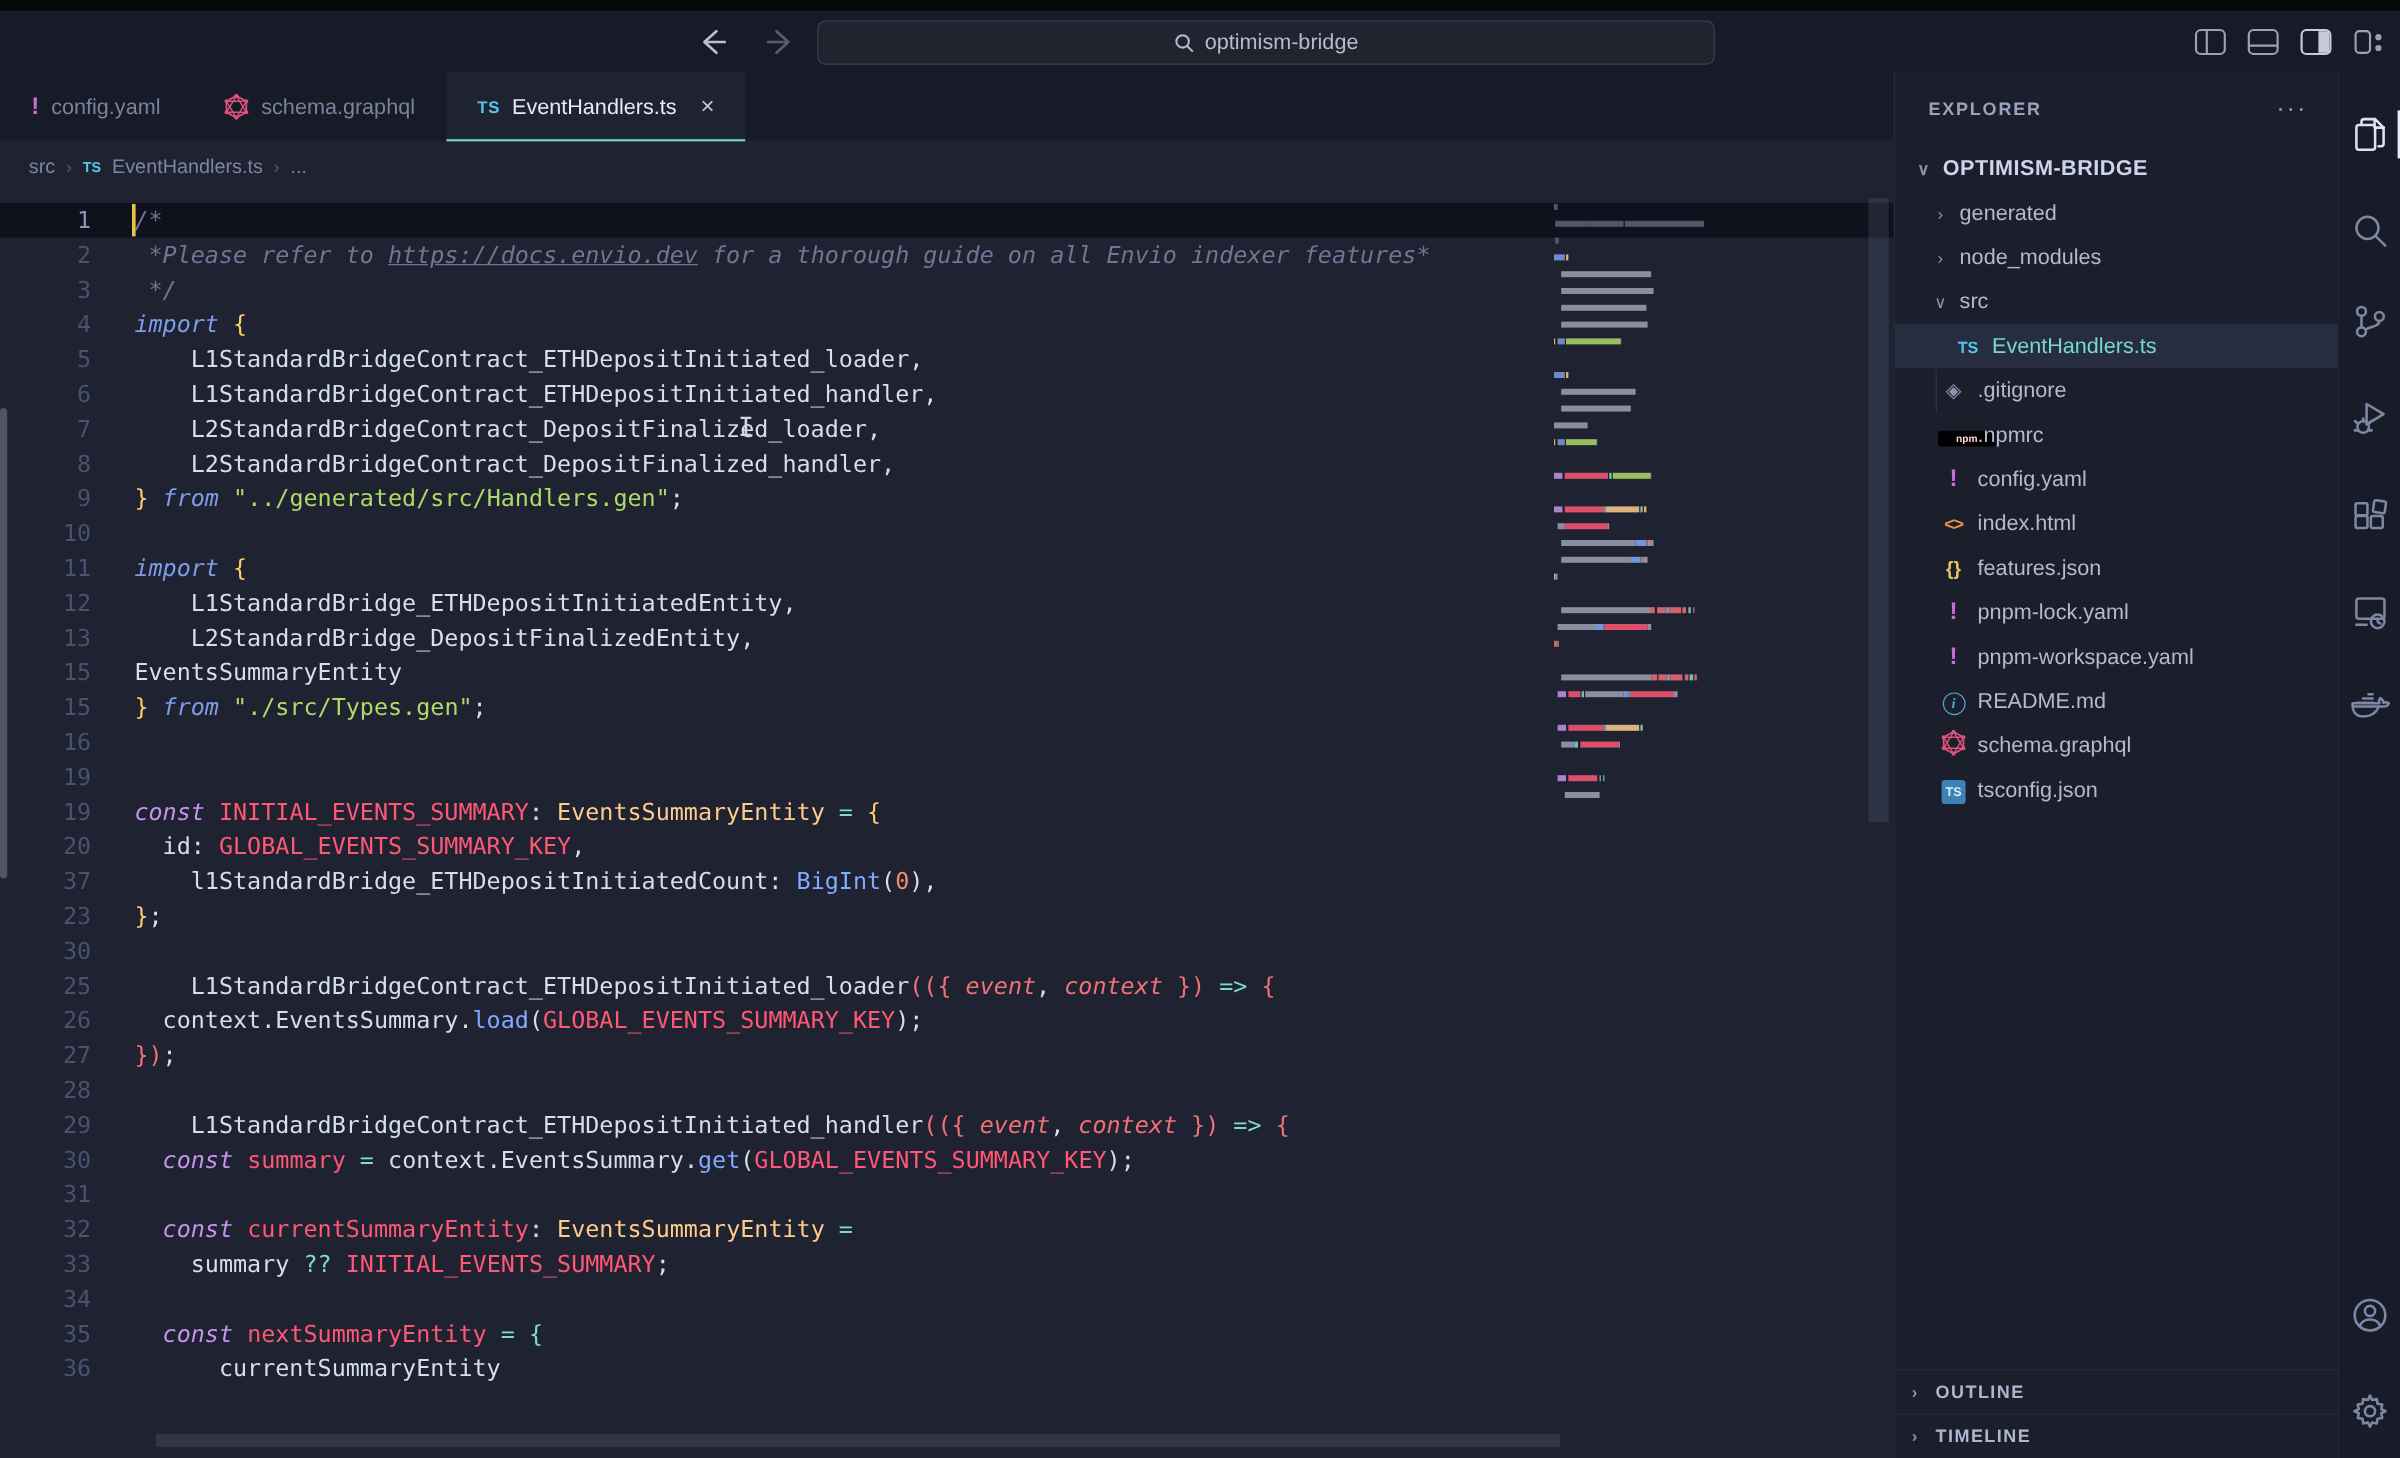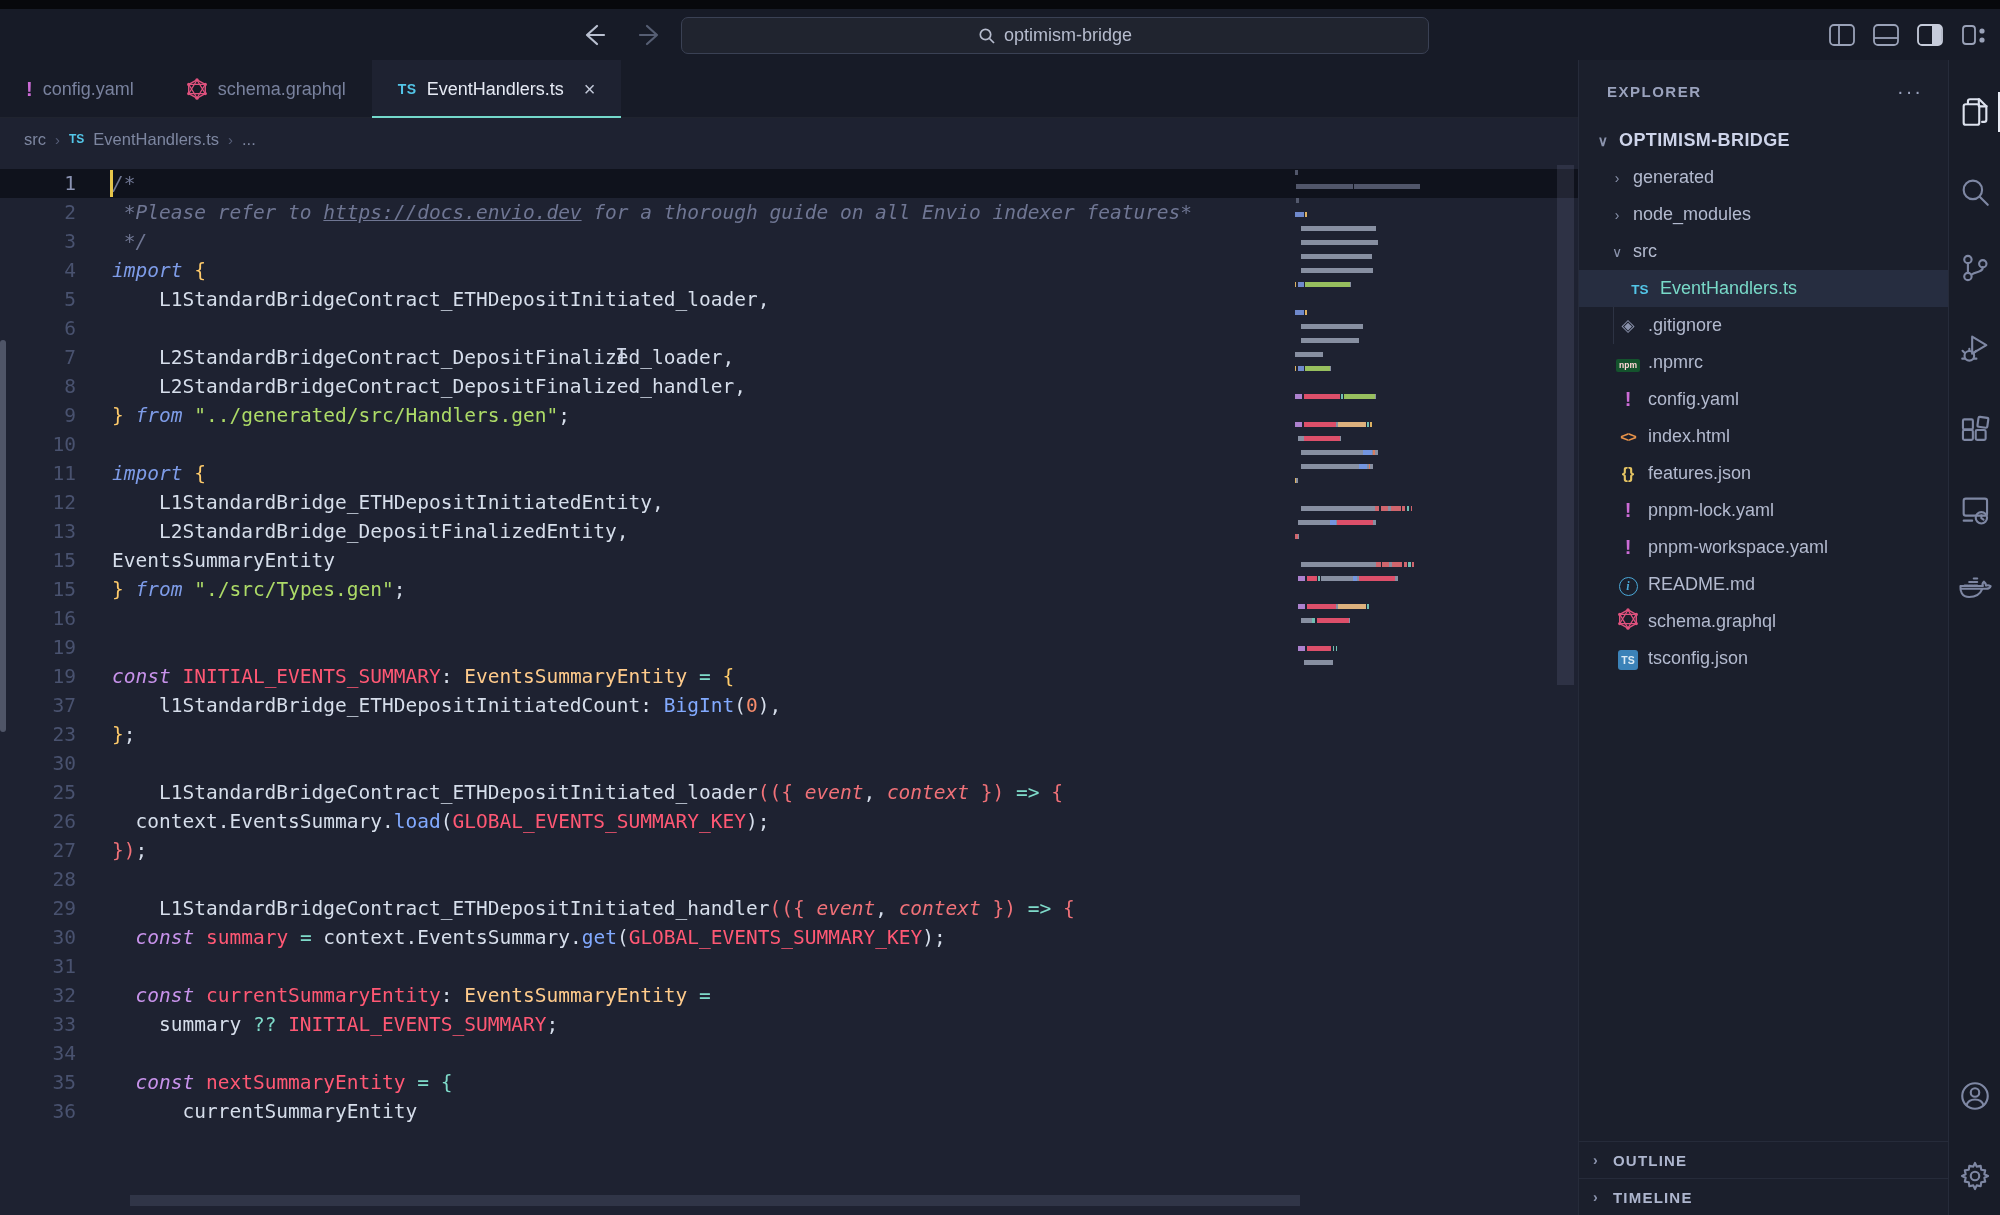--- a/index.html
+++ b/index.html
@@ -85,21 +85,21 @@
   .abicon { position:absolute; left:0; width:52px; height:52px; display:flex; align-items:center; justify-content:center; }
   .abicon svg { stroke:#7e87a3; fill:none; stroke-width:1.5; stroke-linecap:round; stroke-linejoin:round; }
   .abicon.active svg { stroke:#dde2ee; }
   .abicon.active::after { content:""; position:absolute; right:0; top:6px; bottom:6px; width:3px; background:#e8ecf5; }
 
   
   .fi-excl { color:#cc6bd6; font-weight:bold; font-size:20px; }
   .fi-diamond { color:#8b93ad; font-size:17px; }
   .fi-html { color:#e8934a; font-weight:bold; font-size:15px; letter-spacing:-1px; }
   .fi-json { color:#e5c463; font-weight:bold; font-size:16px; }
-  .fi-npm { display:inline-block; width:24px; height:13px; background:#14532d; border-radius:2px; color:#ffd7d7; font-size:8.5px; font-weight:bold; line-height:13px; text-align:center; }
+  .fi-npm { display:inline-block; width:48px; height:13px; background:#000000; border-radius:2px; color:#ffd7d7; font-size:8.5px; font-weight:bold; line-height:13px; text-align:center; }
   .fi-info { display:inline-block; width:19px; height:19px; border:1.8px solid #4aa8d8; border-radius:50%; color:#4aa8d8; font-size:12px; font-weight:bold; line-height:16px; text-align:center; font-family:"Liberation Serif",serif; font-style:italic; }
   .fi-tsbox { display:inline-block; width:20px; height:20px; background:#3b82b8; border-radius:3px; color:#dceaf5; font-size:10.5px; font-weight:bold; line-height:20px; text-align:center; }
   .fi-tstext { color:#53c6e8; font-weight:bold; font-size:13.5px; }
 </style>
 </head>
 <body>
 
 <div id="stage">
   <div id="topstrip"></div>
 
@@ -178,33 +178,34 @@
       <span>...</span>
     </div>
 
     <div id="code-area">
       <div id="lines">
           <div class="cline current"><span class="gut">1</span><span class="ctext"><span class="tok-c">/*</span></span></div>
           <div class="cline"><span class="gut">2</span><span class="ctext"><span class="tok-c"> *Please refer to </span><span class="tok-lk">https://docs.envio.dev</span><span class="tok-c"> for a thorough guide on all Envio indexer features*</span></span></div>
           <div class="cline"><span class="gut">3</span><span class="ctext"><span class="tok-c"> */</span></span></div>
           <div class="cline"><span class="gut">4</span><span class="ctext"><span class="tok-kw">import</span><span class="tok-pl"> </span><span class="tok-br">{</span></span></div>
           <div class="cline"><span class="gut">5</span><span class="ctext"><span class="tok-pl">    L1StandardBridgeContract_ETHDepositInitiated_loader,</span></span></div>
-          <div class="cline"><span class="gut">6</span></div>
+          <div class="cline"><span class="gut">6</span><span class="ctext"><span class="tok-pl">    L1StandardBridgeContract_ETHDepositInitiated_handler,</span></span></div>
           <div class="cline"><span class="gut">7</span><span class="ctext"><span class="tok-pl">    L2StandardBridgeContract_DepositFinalized_loader,</span></span></div>
           <div class="cline"><span class="gut">8</span><span class="ctext"><span class="tok-pl">    L2StandardBridgeContract_DepositFinalized_handler,</span></span></div>
           <div class="cline"><span class="gut">9</span><span class="ctext"><span class="tok-br">}</span><span class="tok-pl"> </span><span class="tok-kw">from</span><span class="tok-pl"> </span><span class="tok-st">"../generated/src/Handlers.gen"</span><span class="tok-pl">;</span></span></div>
           <div class="cline"><span class="gut">10</span><span class="ctext"></span></div>
           <div class="cline"><span class="gut">11</span><span class="ctext"><span class="tok-kw">import</span><span class="tok-pl"> </span><span class="tok-br">{</span></span></div>
           <div class="cline"><span class="gut">12</span><span class="ctext"><span class="tok-pl">    L1StandardBridge_ETHDepositInitiatedEntity,</span></span></div>
           <div class="cline"><span class="gut">13</span><span class="ctext"><span class="tok-pl">    L2StandardBridge_DepositFinalizedEntity,</span></span></div>
           <div class="cline"><span class="gut">15</span><span class="ctext"><span class="tok-pl">EventsSummaryEntity</span></span></div>
           <div class="cline"><span class="gut">15</span><span class="ctext"><span class="tok-br">}</span><span class="tok-pl"> </span><span class="tok-kw">from</span><span class="tok-pl"> </span><span class="tok-st">"./src/Types.gen"</span><span class="tok-pl">;</span></span></div>
           <div class="cline"><span class="gut">16</span><span class="ctext"></span></div>
           <div class="cline"><span class="gut">19</span><span class="ctext"></span></div>
           <div class="cline"><span class="gut">19</span><span class="ctext"><span class="tok-kc">const</span><span class="tok-pl"> </span><span class="tok-vr">INITIAL_EVENTS_SUMMARY</span><span class="tok-pl">: </span><span class="tok-ty">EventsSummaryEntity</span><span class="tok-pl"> </span><span class="tok-op">=</span><span class="tok-pl"> </span><span class="tok-br">{</span></span></div>
+          <div class="cline"><span class="gut">20</span><span class="ctext"><span class="tok-pl">  id: </span><span class="tok-vr">GLOBAL_EVENTS_SUMMARY_KEY</span><span class="tok-pl">,</span></span></div>
           <div class="cline"><span class="gut">37</span><span class="ctext"><span class="tok-pl">    l1StandardBridge_ETHDepositInitiatedCount: </span><span class="tok-fn">BigInt</span><span class="tok-pl">(</span><span class="tok-nu">0</span><span class="tok-pl">),</span></span></div>
           <div class="cline"><span class="gut">23</span><span class="ctext"><span class="tok-br">}</span><span class="tok-pl">;</span></span></div>
           <div class="cline"><span class="gut">30</span><span class="ctext"></span></div>
           <div class="cline"><span class="gut">25</span><span class="ctext"><span class="tok-pl">    L1StandardBridgeContract_ETHDepositInitiated_loader</span><span class="tok-pr">(({</span><span class="tok-pm"> event</span><span class="tok-pl">, </span><span class="tok-pm">context</span><span class="tok-pr"> })</span><span class="tok-pl"> </span><span class="tok-op">=&gt;</span><span class="tok-pl"> </span><span class="tok-pr">{</span></span></div>
           <div class="cline"><span class="gut">26</span><span class="ctext"><span class="tok-pl">  context.EventsSummary.</span><span class="tok-fn">load</span><span class="tok-pl">(</span><span class="tok-vr">GLOBAL_EVENTS_SUMMARY_KEY</span><span class="tok-pl">);</span></span></div>
           <div class="cline"><span class="gut">27</span><span class="ctext"><span class="tok-pr">})</span><span class="tok-pl">;</span></span></div>
           <div class="cline"><span class="gut">28</span><span class="ctext"></span></div>
           <div class="cline"><span class="gut">29</span><span class="ctext"><span class="tok-pl">    L1StandardBridgeContract_ETHDepositInitiated_handler</span><span class="tok-pr">(({</span><span class="tok-pm"> event</span><span class="tok-pl">, </span><span class="tok-pm">context</span><span class="tok-pr"> })</span><span class="tok-pl"> </span><span class="tok-op">=&gt;</span><span class="tok-pl"> </span><span class="tok-pr">{</span></span></div>
           <div class="cline"><span class="gut">30</span><span class="ctext"><span class="tok-pl">  </span><span class="tok-kc">const</span><span class="tok-pl"> </span><span class="tok-vr">summary</span><span class="tok-pl"> </span><span class="tok-op">=</span><span class="tok-pl"> context.EventsSummary.</span><span class="tok-fn">get</span><span class="tok-pl">(</span><span class="tok-vr">GLOBAL_EVENTS_SUMMARY_KEY</span><span class="tok-pl">);</span></span></div>
           <div class="cline"><span class="gut">31</span><span class="ctext"></span></div>

